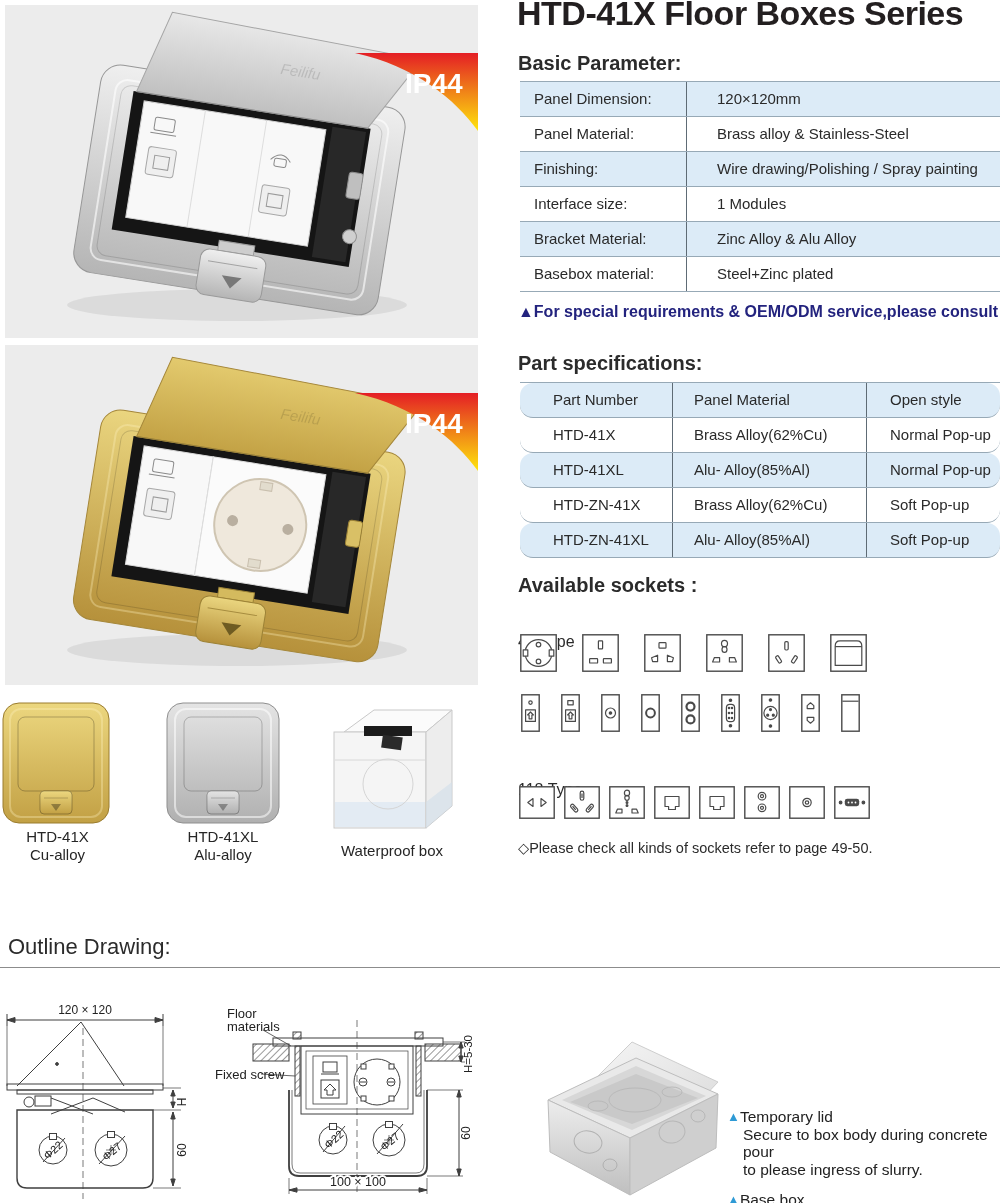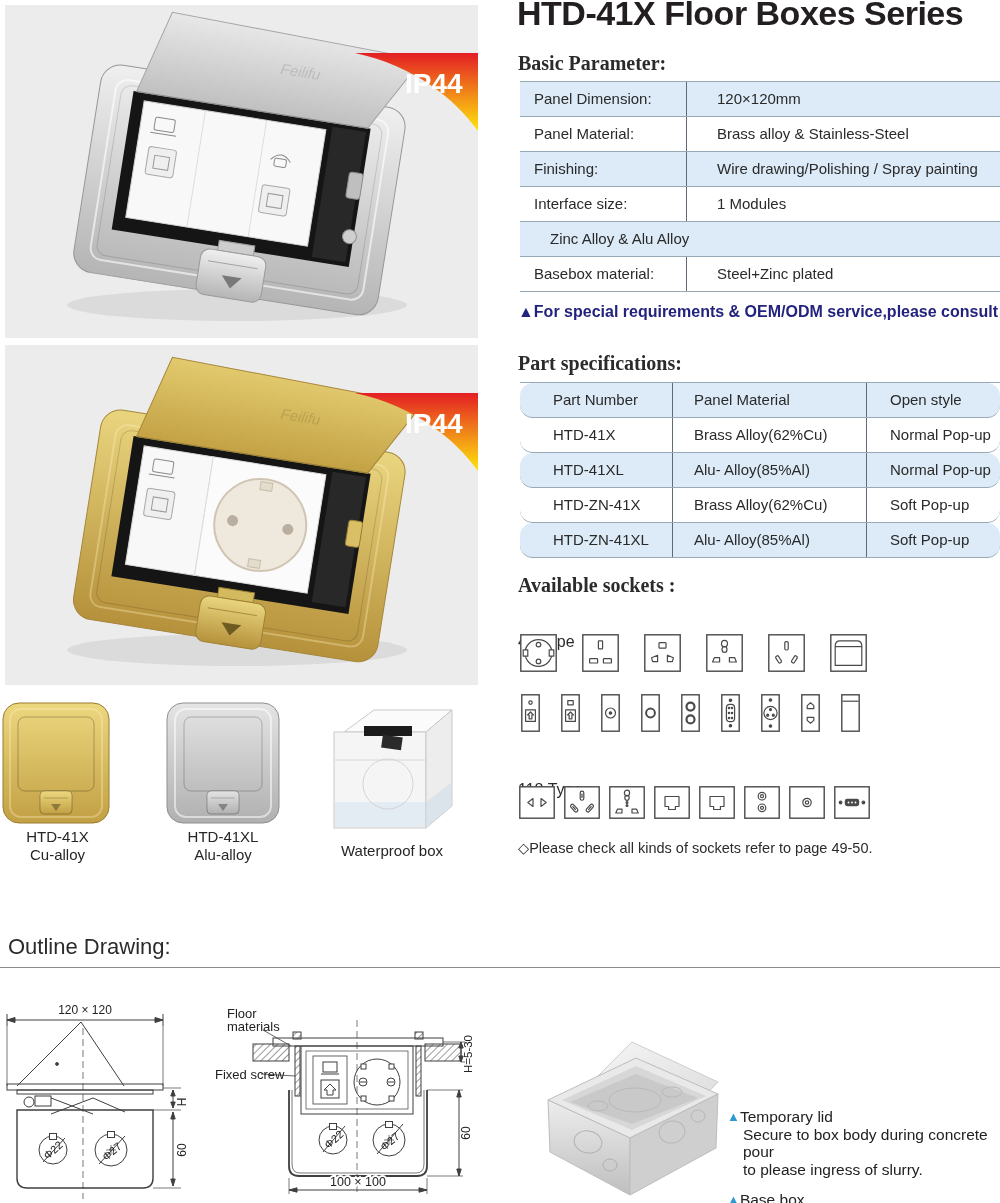--- a/index.html
+++ b/index.html
@@ -2,21 +2,21 @@
 <html><head>
 <meta charset="utf-8">
 <style>
   html,body{margin:0;padding:0;background:#fff;}
   .page{position:relative;width:1000px;height:1203px;background:#fff;overflow:hidden;
         font-family:"Liberation Sans",sans-serif;color:#2a2a2a;}
   .abs{position:absolute;}
   .photo{background:#ececec;}
   .badge{position:absolute;top:0;right:0;margin-top:48px;}
   .title{left:517px;top:-6px;font-size:34px;font-weight:bold;letter-spacing:-0.5px;color:#231f20;white-space:nowrap;}
-  .h2{font-size:20px;color:#2b2b2b;font-weight:600;font-family:Liberation Serif, serif;}
+  .h2{font-size:20px;color:#2b2b2b;font-weight:600;}
   
   .bp-table{left:520px;top:81px;width:480px;border-top:1px solid #97a9b6;font-size:15px;}
   .bp-row{display:flex;height:34px;line-height:34px;border-bottom:1px solid #97a9b6;}
   .bp-row.blue{background:#dcebf7;}
   .bp-label{width:167px;padding-left:14px;border-right:1px solid #5e6b75;box-sizing:border-box;}
   .bp-value{flex:1;padding-left:30px;}
   .oem{left:518px;top:303px;font-size:16px;font-weight:bold;color:#23237e;white-space:nowrap;}
   
   .sp-table{left:520px;top:382px;width:480px;border-top:1px solid #97a9b6;font-size:15px;}
   .sp-row{display:flex;height:34px;line-height:34px;border-bottom:1px solid #97a9b6;border-radius:13px;}
@@ -160,20 +160,21 @@
       </div>
       <div class="bp-row blue">
         <div class="bp-label">Finishing:</div>
         <div class="bp-value">Wire drawing/Polishing / Spray painting</div>
       </div>
       <div class="bp-row">
         <div class="bp-label">Interface size:</div>
         <div class="bp-value">1 Modules</div>
       </div>
       <div class="bp-row blue">
+        <div class="bp-label">Bracket Material:</div>
         <div class="bp-value">Zinc Alloy &amp; Alu Alloy</div>
       </div>
       <div class="bp-row">
         <div class="bp-label">Basebox material:</div>
         <div class="bp-value">Steel+Zinc plated</div>
       </div>
     </div>
 
   <div class="abs oem">
     <span>▲</span><span>For special requirements &amp; OEM/ODM service,please consult us.</span>

